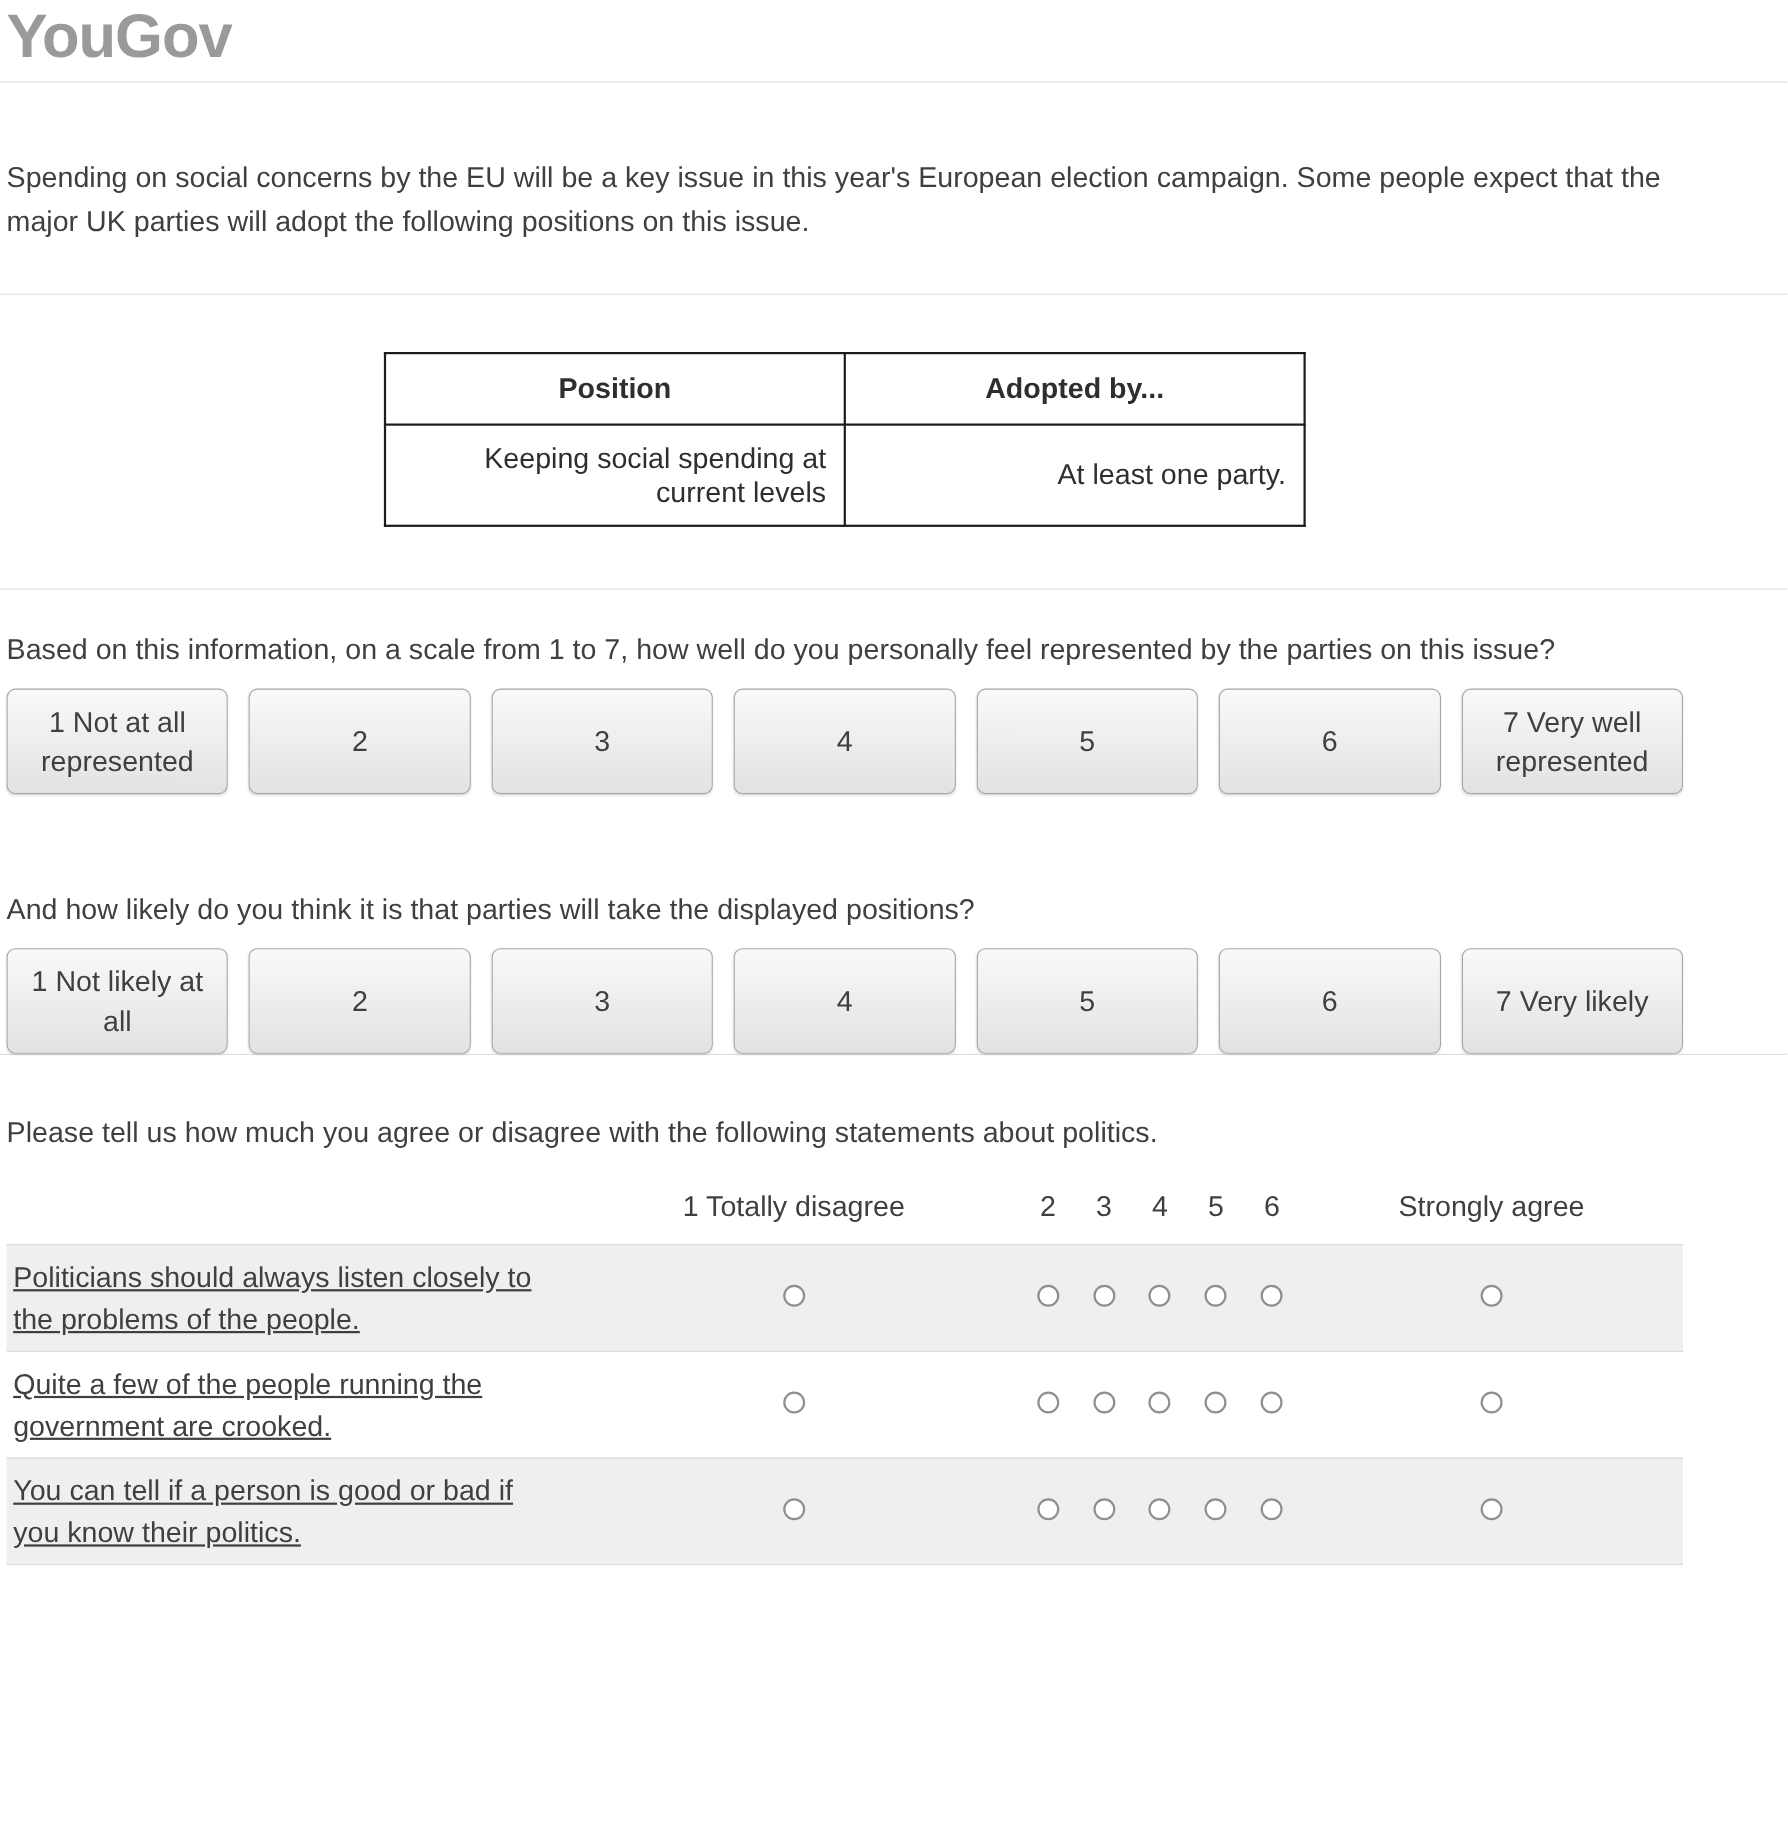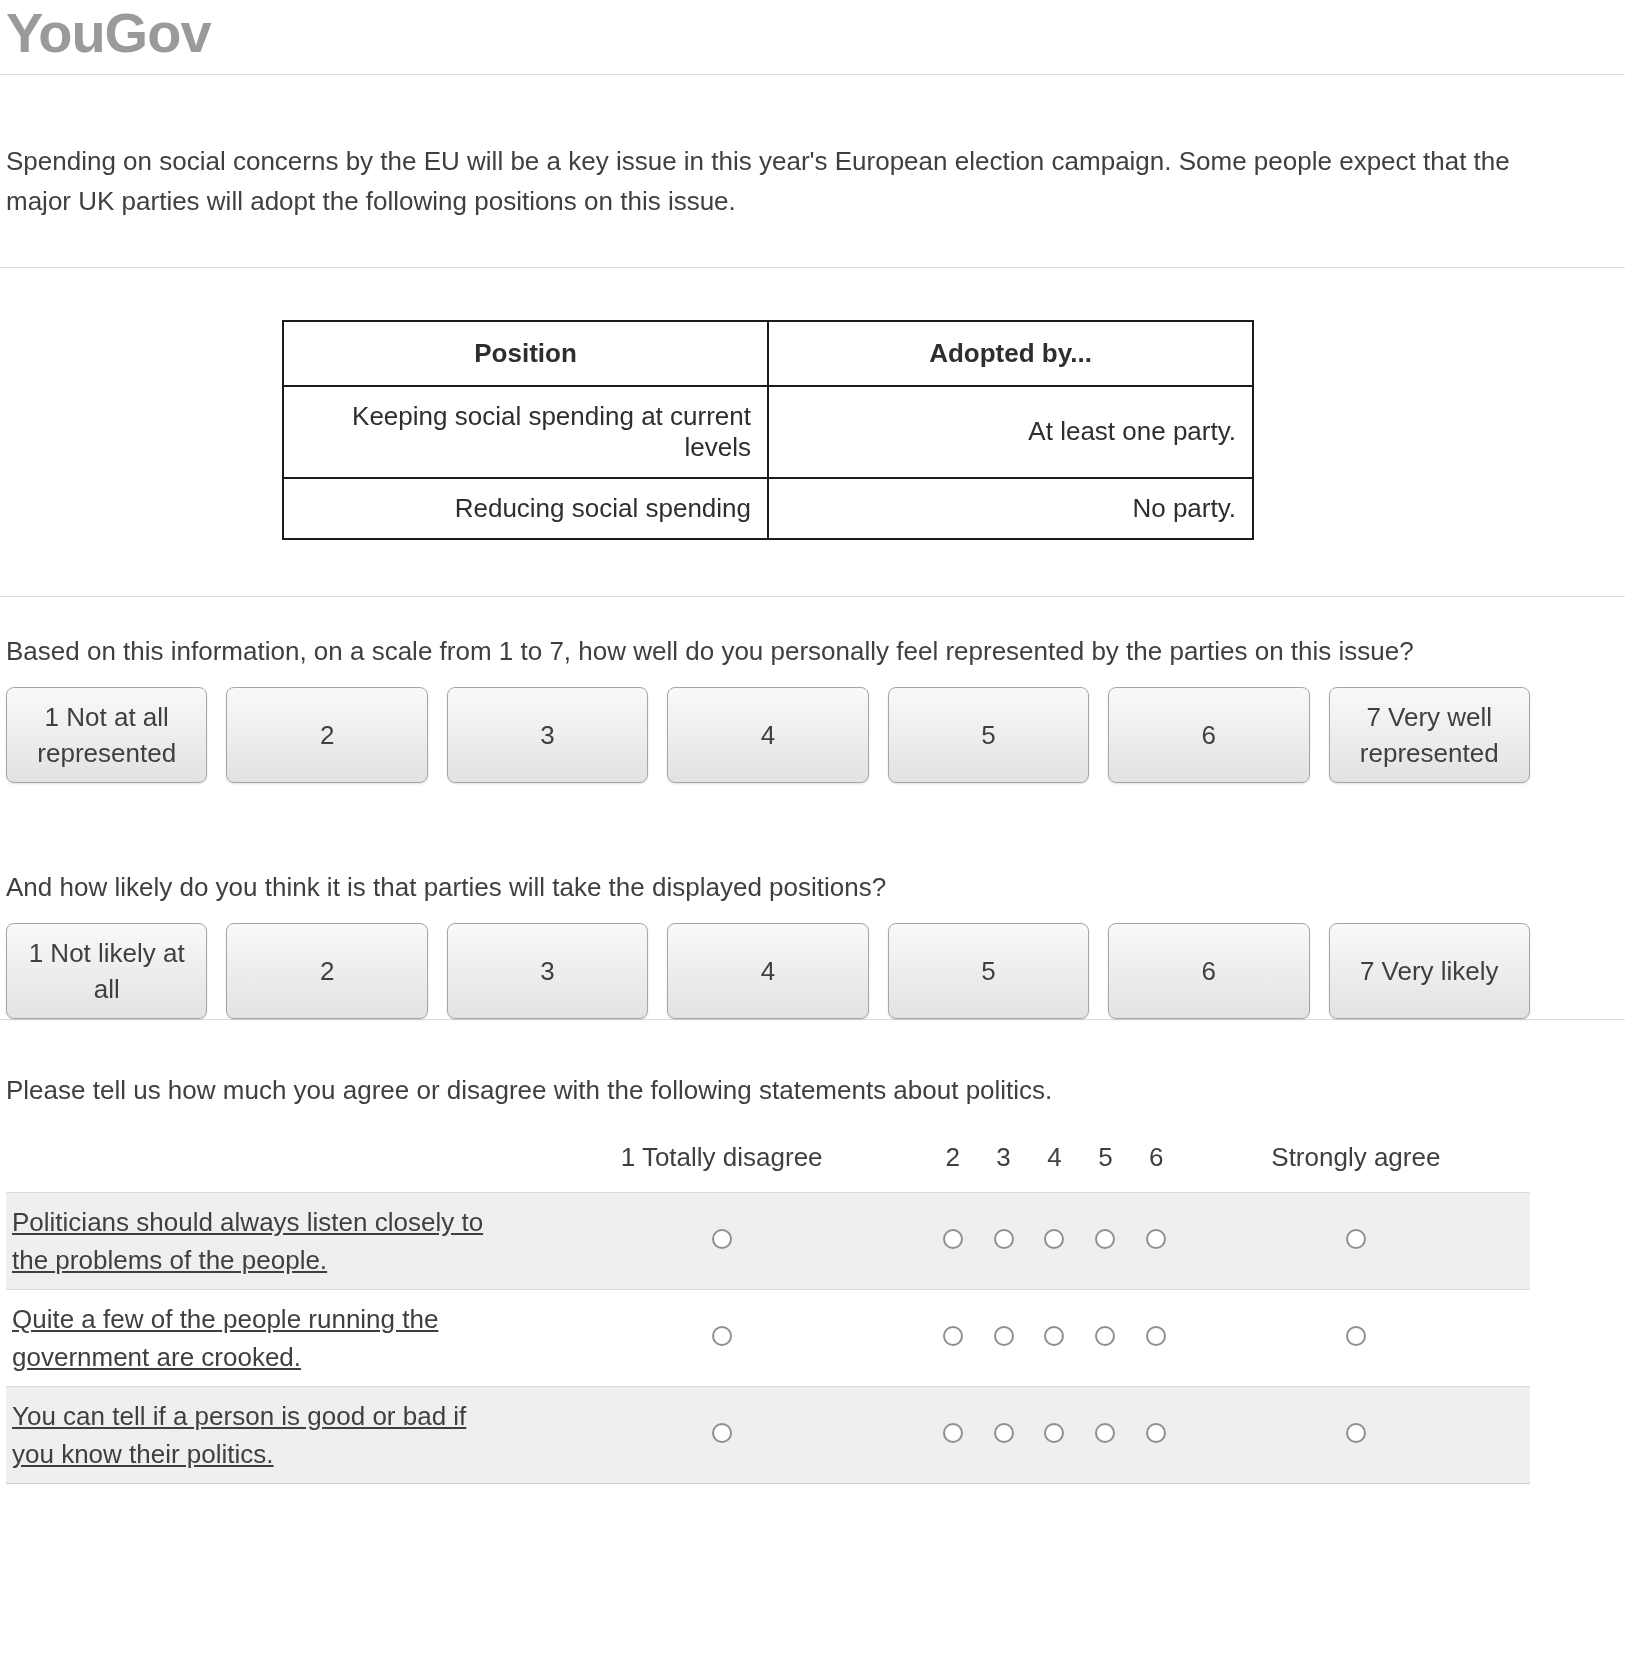--- a/index.html
+++ b/index.html
@@ -45,21 +45,21 @@
   }
   .positions-table th,
   .positions-table td {
     border: 2px solid #1b1b1b;
     font-size: 26px;
   }
   .positions-table th {
     font-weight: bold;
     text-align: center;
     padding: 16px 10px;
-    width: 485px;
+    width: 418px;
   }
   .positions-table td {
     text-align: right;
     padding: 14px 16px;
   }
   
   .question {
     margin: 34px 0 16px;
     line-height: 40px;
   }
@@ -159,24 +159,20 @@
       <tr>
         <th>Position</th>
         <th>Adopted by...</th>
       </tr>
     </thead>
     <tbody>
       <tr>
         <td>Keeping social spending at current levels</td>
         <td>At least one party.</td>
       </tr>
-      <tr>
-        <td>Reducing social spending</td>
-        <td>No party.</td>
-      </tr>
     </tbody>
   </table>
 </div>
 <hr class="rule">
 
 <div class="content">
   <p class="question">Based on this information, on a scale from 1 to 7, how well do you personally feel represented by the parties on this issue?</p>
   <div class="scale-row">
     <button class="scale-btn">1 Not at all represented</button>
     <button class="scale-btn">2</button>

